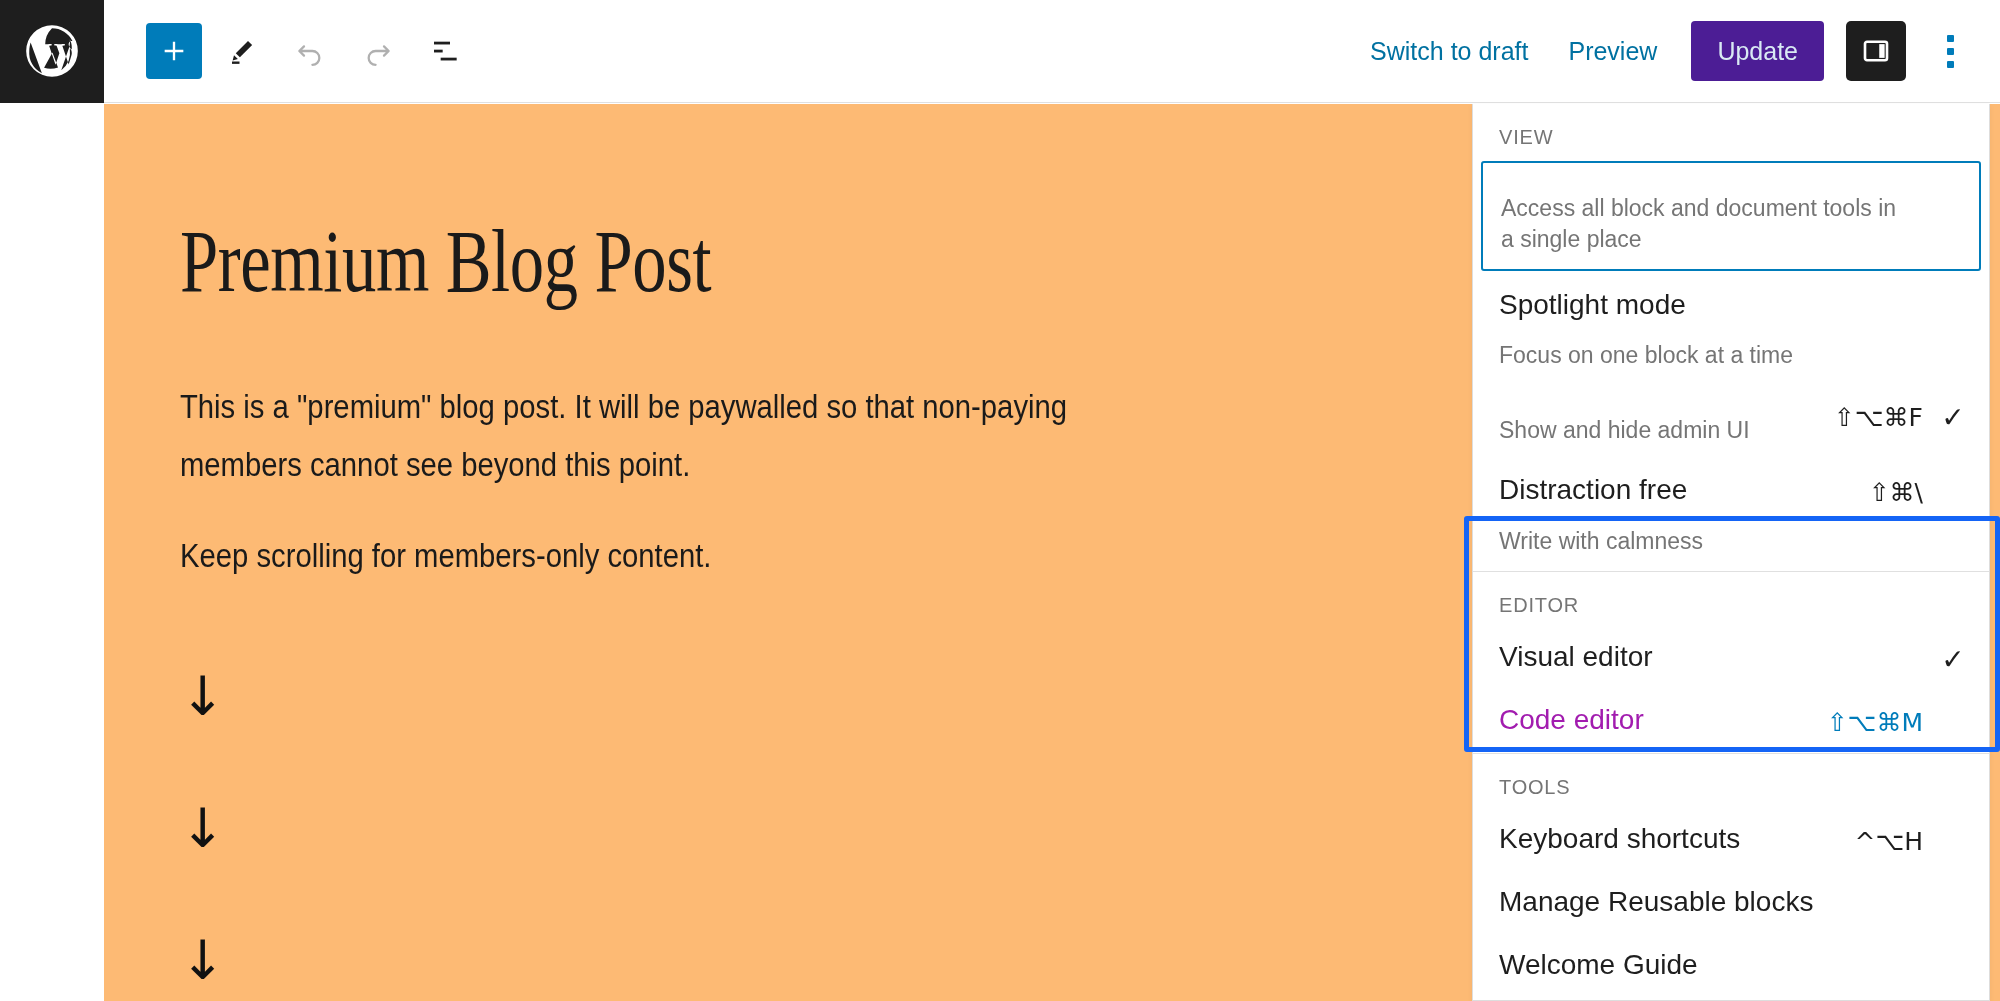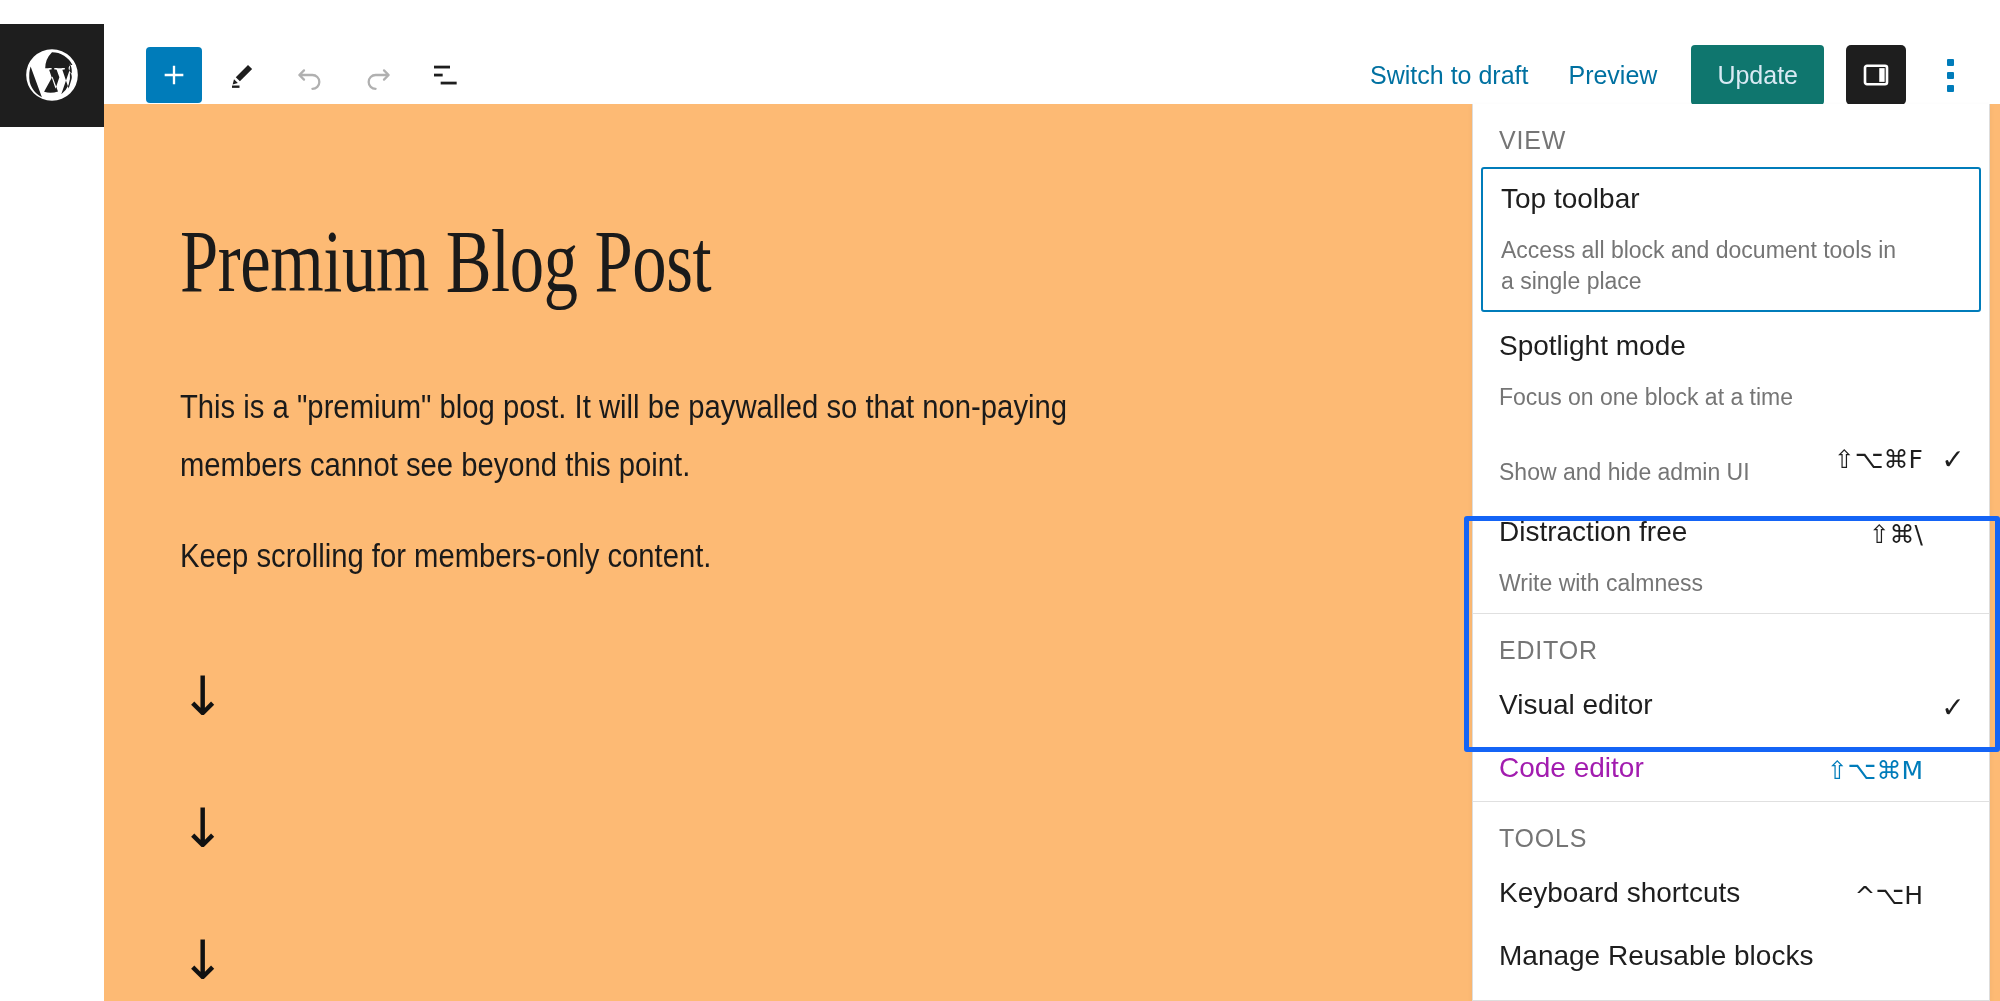--- a/index.html
+++ b/index.html
@@ -22,21 +22,20 @@
   
   .topbar {
     position: absolute;
     top: 0; left: 0;
     width: 2000px;
     height: 103px;
     background: #ffffff;
     border-bottom: 1px solid #e0e0e0;
     display: flex;
     align-items: center;
-    margin-top: 24px;
   }
 
   .wp-logo-btn {
     width: 104px;
     height: 103px;
     background: #1e1e1e;
     display: flex;
     align-items: center;
     justify-content: center;
     flex: 0 0 auto;
@@ -80,21 +79,21 @@
     border: none;
     color: #0071a1;
     font-size: 25px;
     font-family: "Liberation Sans", sans-serif;
     padding: 12px 20px;
     cursor: pointer;
     white-space: nowrap;
   }
 
   .update-btn {
-    background: #0f766e;
+    background: #4c1d95;
     color: #d9eaf4;
     border: none;
     border-radius: 4px;
     font-size: 25px;
     font-family: "Liberation Sans", sans-serif;
     padding: 0 26px;
     height: 60px;
     margin-left: 14px;
     cursor: pointer;
     white-space: nowrap;
@@ -193,21 +192,21 @@
     border-top: none;
     box-shadow: 0 2px 6px rgba(0,0,0,0.05);
     overflow: hidden;
     z-index: 30;
   }
 
   .menu-group { border-bottom: 1px solid #e0e0e0; }
   .menu-group:last-child { border-bottom: none; }
 
   .group-label {
-    font-size: 25px;
+    font-size: 20px;
     letter-spacing: 0.8px;
     color: #757575;
     padding: 22px 26px 10px 26px;
     font-family: "Liberation Sans", sans-serif;
   }
 
   .menu-item {
     display: flex;
     align-items: flex-start;
     padding: 12px 22px 14px 26px;
@@ -373,21 +372,20 @@
 
     <div class="arrow-block arrow-3">↓</div>
 
   </div>
 
   <div class="more-menu" id="more-menu">
       <div class="menu-group">
         <div class="group-label">VIEW</div>
         <div class="menu-item focused">
           <div class="mi-texts">
-            <div class="mi-title">Top toolbar</div>
             <div class="mi-desc">Access all block and document tools in a single place</div>
           </div>
           <div class="mi-right">
             <span class="mi-check empty">✓</span>
           </div>
         </div>
         <div class="menu-item">
           <div class="mi-texts">
             <div class="mi-title">Spotlight mode</div>
             <div class="mi-desc">Focus on one block at a time</div>

